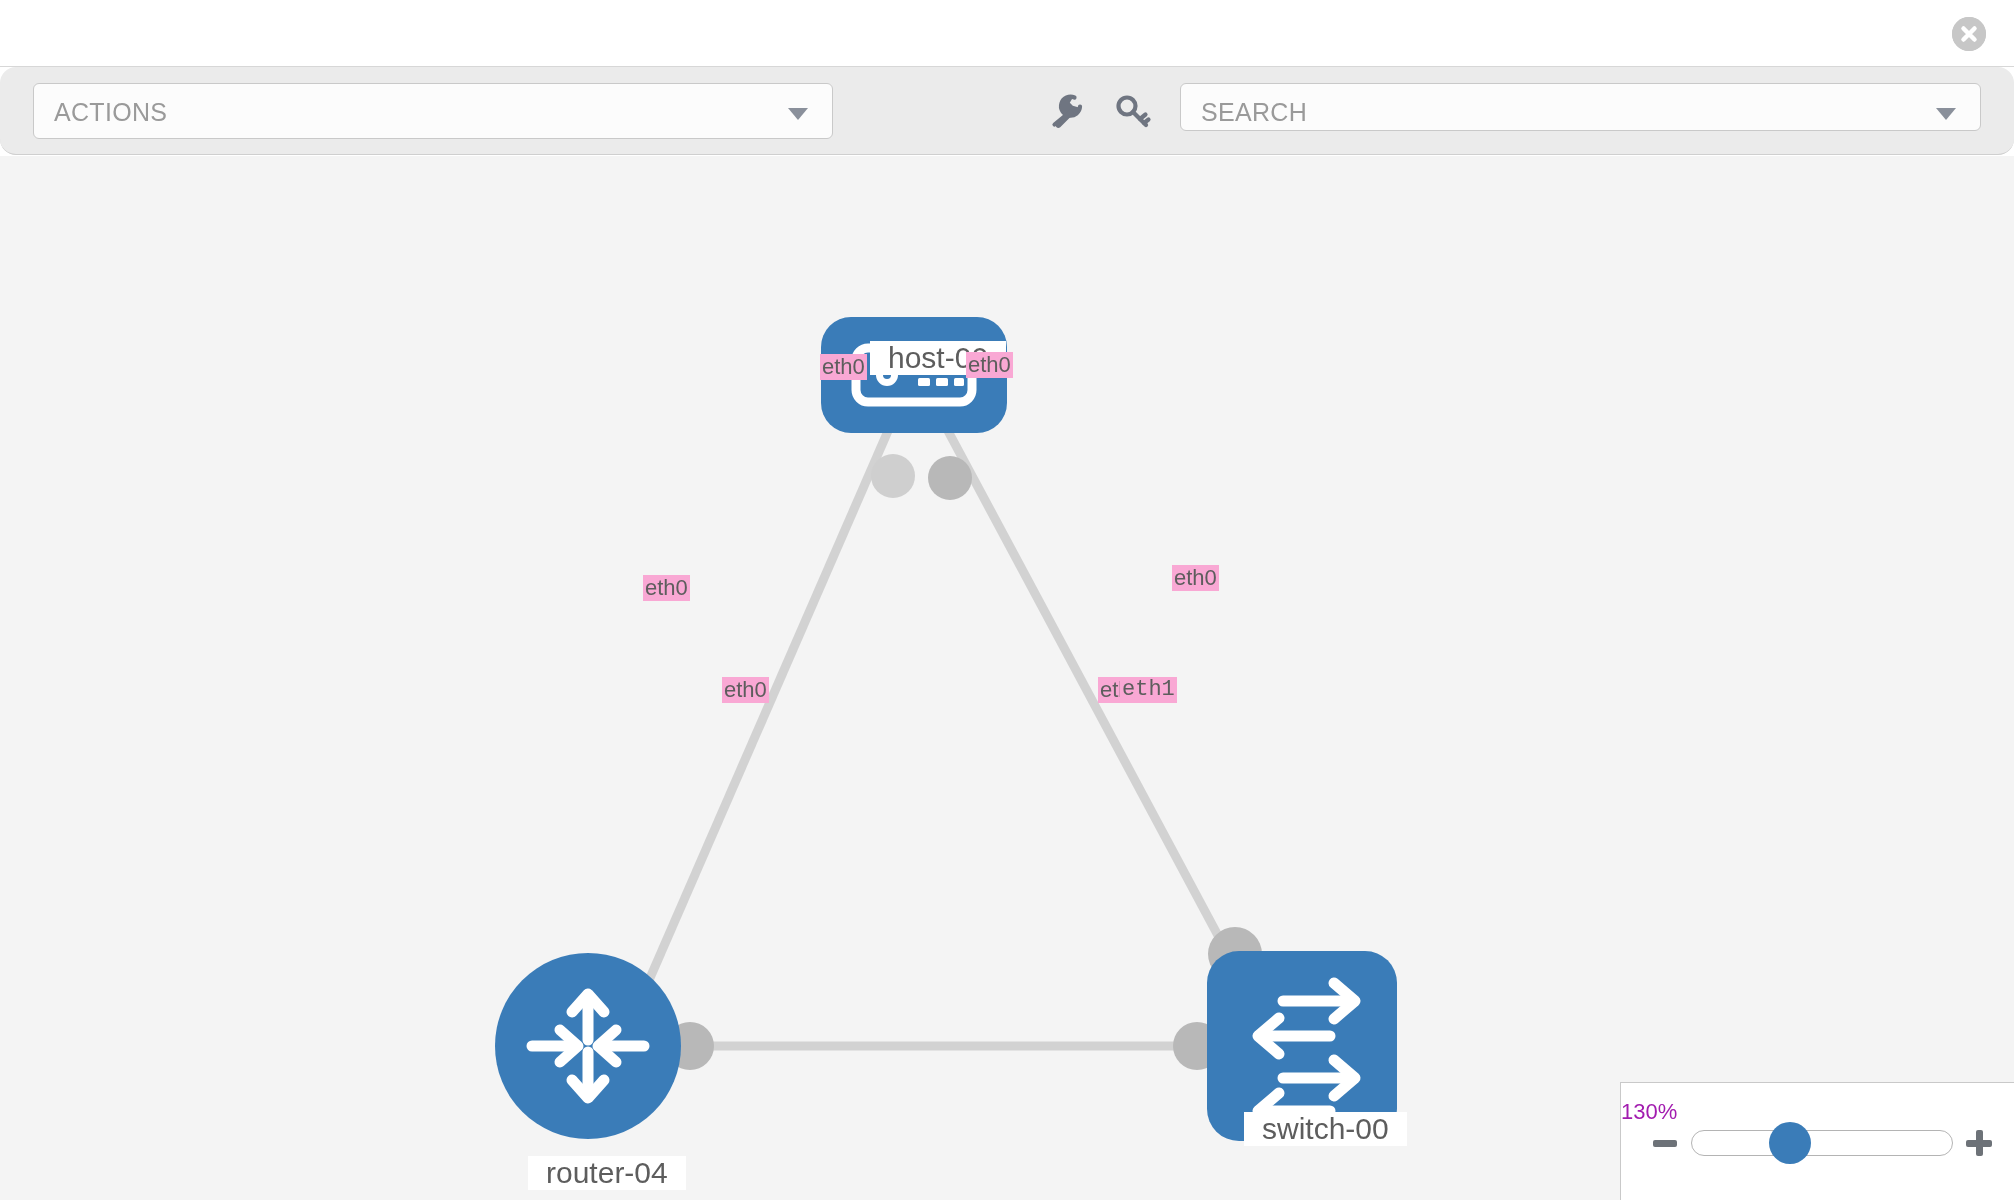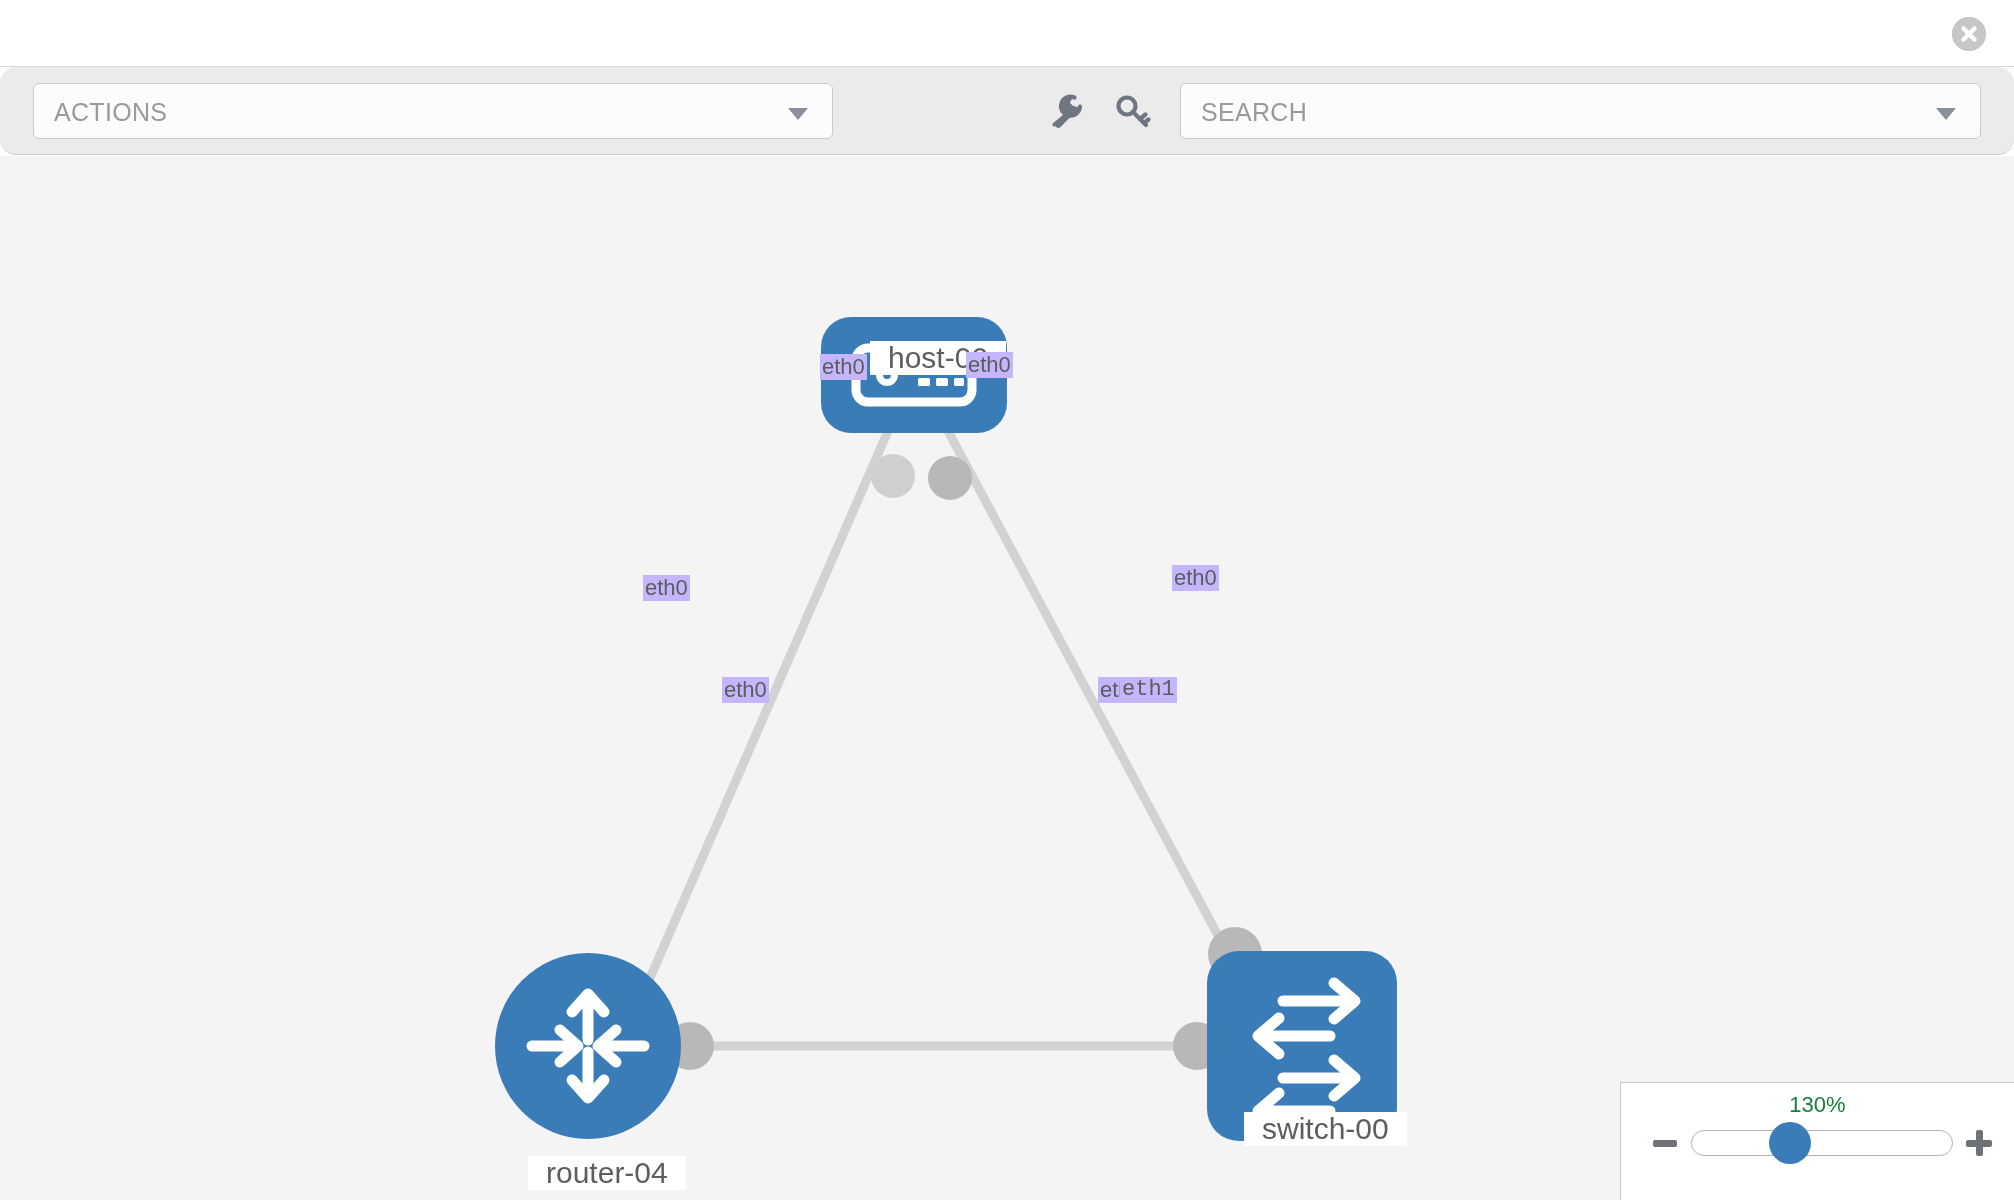--- a/index.html
+++ b/index.html
@@ -85,21 +85,21 @@
     width: 42px; height: 42px;
     cursor: pointer;
   }
   .tool-icon.wrench { left: 1044px; }
   .tool-icon.key    { left: 1112px; }
   .tool-icon svg { display: block; }
 
   .search-box {
     position: absolute;
     left: 1180px; top: 16px;
-    width: 801px; height: 56px;
+    width: 801px; height: 48px;
     background: #fcfcfc;
     border: 1px solid #c9c9c9;
     border-radius: 6px;
     cursor: text;
   }
   .search-box .placeholder {
     position: absolute;
     left: 20px; top: 14px;
     font-size: 25px;
     color: #9a9a9a;
@@ -121,44 +121,44 @@
     position: absolute;
     background: #ffffff;
     color: #5d5d5d;
     font-size: 30px;
     line-height: 34px;
     white-space: nowrap;
     padding: 0 18px;
   }
   .iface-label {
     position: absolute;
-    background: #c4b5fd;
+    background: #f9a8d4;
     color: #5d5d5d;
     font-size: 22px;
     line-height: 26px;
     white-space: nowrap;
     padding: 0 2px;
   }
 
   
   .zoom-panel {
     position: absolute;
     left: 1620px; top: 1082px;
     width: 394px; height: 118px;
     background: #ffffff;
     border: 1px solid #c9c9c9;
     border-right: none;
     border-bottom: none;
   }
   .zoom-value {
     position: absolute;
-    left: 0; right: 0; top: 9px;
-    text-align: center;
+    left: 0; right: 0; top: 16px;
+    text-align: left;
     font-size: 22px;
-    color: #15803d;
+    color: #a21caf;
   }
   .zoom-minus {
     position: absolute;
     left: 32px; top: 57px;
     width: 24px; height: 7px;
     background: #6d7278;
     border-radius: 2px;
     cursor: pointer;
   }
   .zoom-plus {

